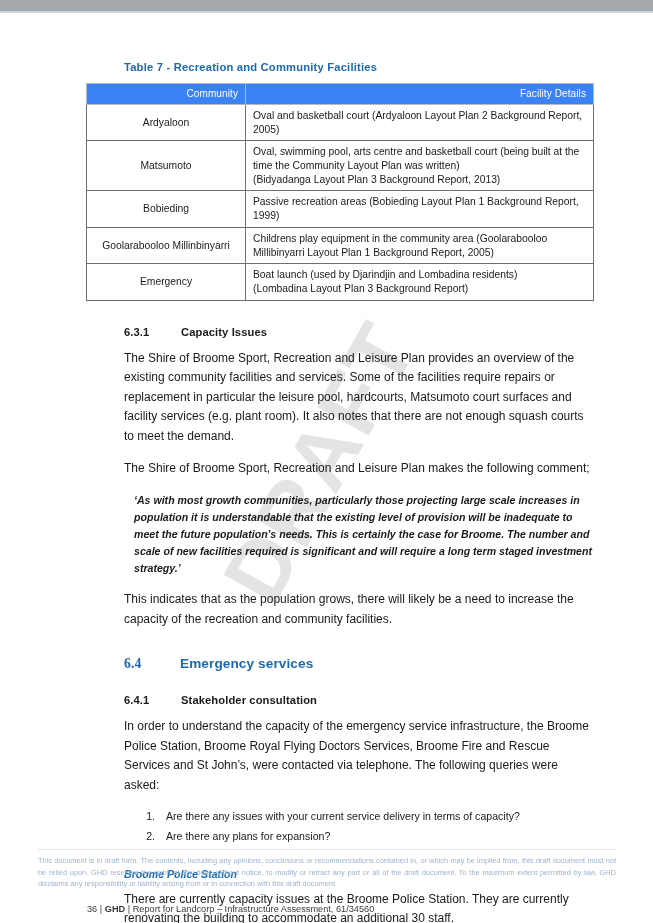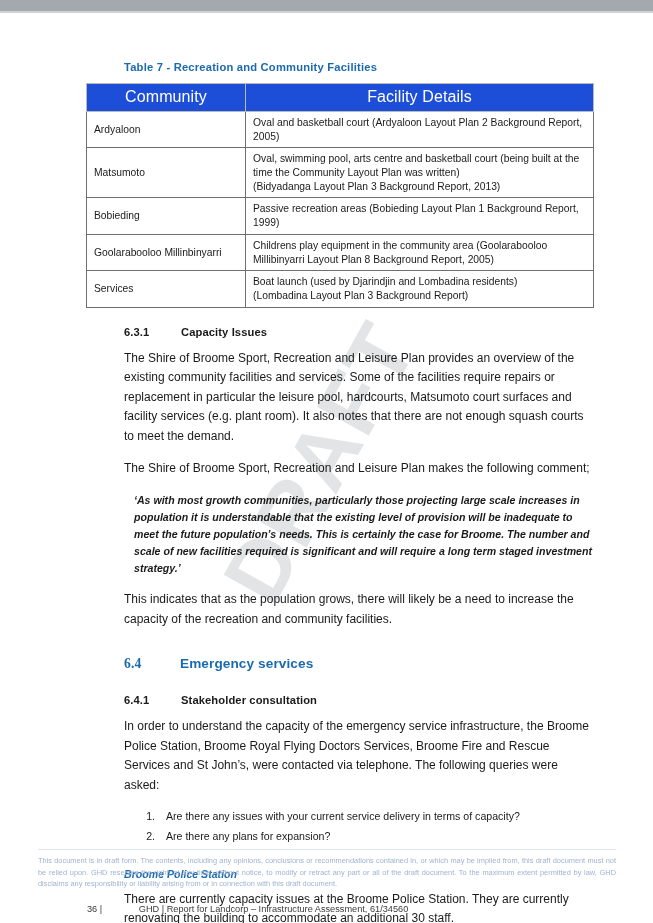--- a/index.html
+++ b/index.html
@@ -77,39 +77,39 @@
     left: 86px;
     top: 70px;
     width: 507px;
     border-collapse: collapse;
     table-layout: fixed;
   }
   table.facilities col.c1 { width: 159px; }
   table.facilities col.c2 { width: 348px; }
 
   table.facilities th {
-    background: #1d4ed8;
+    background: #3b82f6;
     color: #ffffff;
-    font-size: 16px;
+    font-size: 10px;
     font-weight: normal;
-    text-align: center;
+    text-align: right;
     padding: 4px 7px 5px 7px;
     border: 1px solid #b9b9b9;
     vertical-align: middle;
     letter-spacing: 0.1px;
   }
   table.facilities td {
     border: 1px solid #6f6f6f;
     font-size: 10.3px;
     color: #1a1a1a;
     padding: 4px 7px 4px 7px;
     line-height: 1.33;
     vertical-align: middle;
   }
-  table.facilities td.comm { vertical-align: middle; }
+  table.facilities td.comm { vertical-align: middle; text-align: center; }
   table.facilities td.det { vertical-align: middle; }
   table.facilities td p { margin: 0; }
 
   
   .body-area {
     position: absolute;
     left: 124px;
     top: 313px;
     width: 468px;
   }
@@ -190,21 +190,21 @@
     color: #9fb3d1;
     text-align: justify;
   }
   #footer-pagenum {
     position: absolute;
     left: 87px;
     top: 891px;
     font-size: 9.2px;
     color: #3a3a3a;
   }
-  #footer-pagenum b { font-weight: normal; margin-left: 34px; }
+  #footer-pagenum b { font-weight: bold; }
 </style>
 </head>
 <body>
 
 <div id="viewer-bar"></div>
 
 <div id="page">
 
   <div id="draft-watermark">DRAFT</div>
 
@@ -239,25 +239,25 @@
         </tr>
         <tr>
           <td class="comm">Bobieding</td>
           <td class="det">
               <p>Passive recreation areas (Bobieding Layout Plan 1 Background Report, 1999)</p>
             </td>
         </tr>
         <tr>
           <td class="comm">Goolarabooloo Millinbinyarri</td>
           <td class="det">
-              <p>Childrens play equipment in the community area (Goolarabooloo Millibinyarri Layout Plan 8 Background Report, 2005)</p>
+              <p>Childrens play equipment in the community area (Goolarabooloo Millibinyarri Layout Plan 1 Background Report, 2005)</p>
             </td>
         </tr>
         <tr>
-          <td class="comm">Services</td>
+          <td class="comm">Emergency</td>
           <td class="det">
             <p>Boat launch (used by Djarindjin and Lombadina residents)</p>
             <p>(Lombadina Layout Plan 3 Background Report)</p>
           </td>
         </tr>
       </tbody>
     </table>
 
     <div class="body-area">
 

